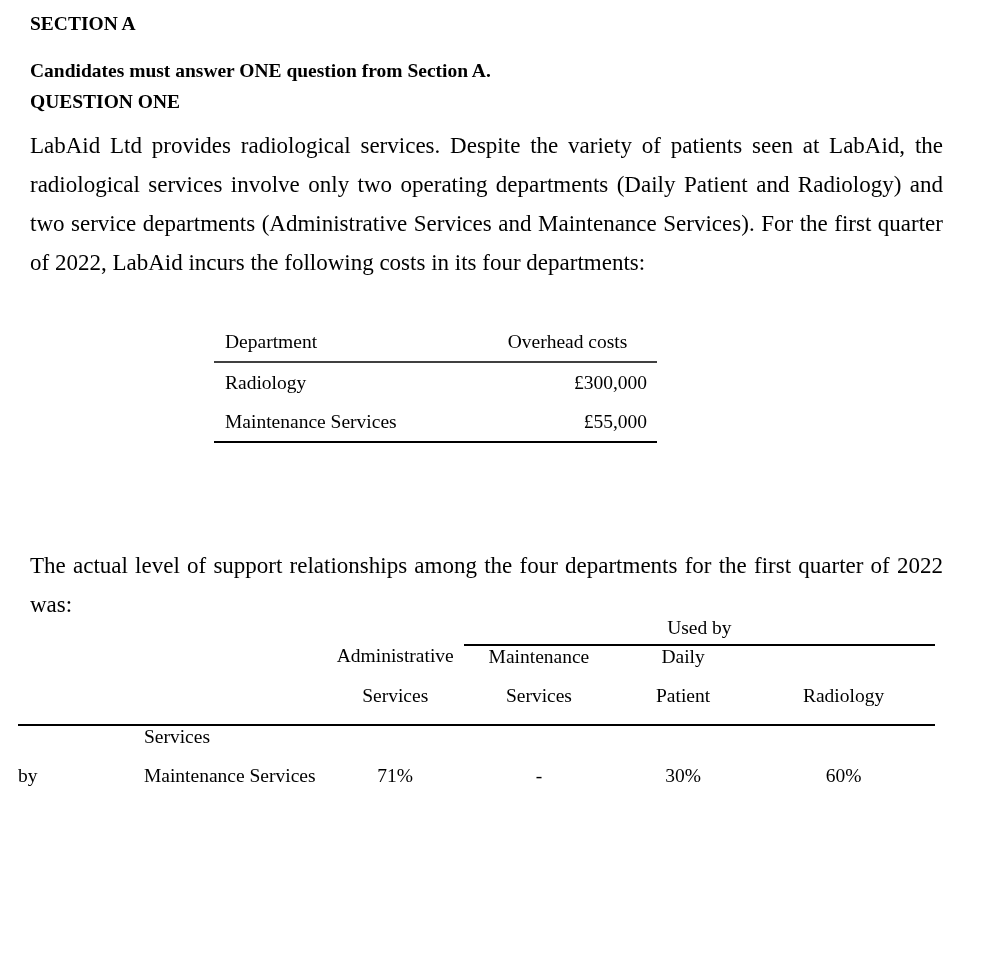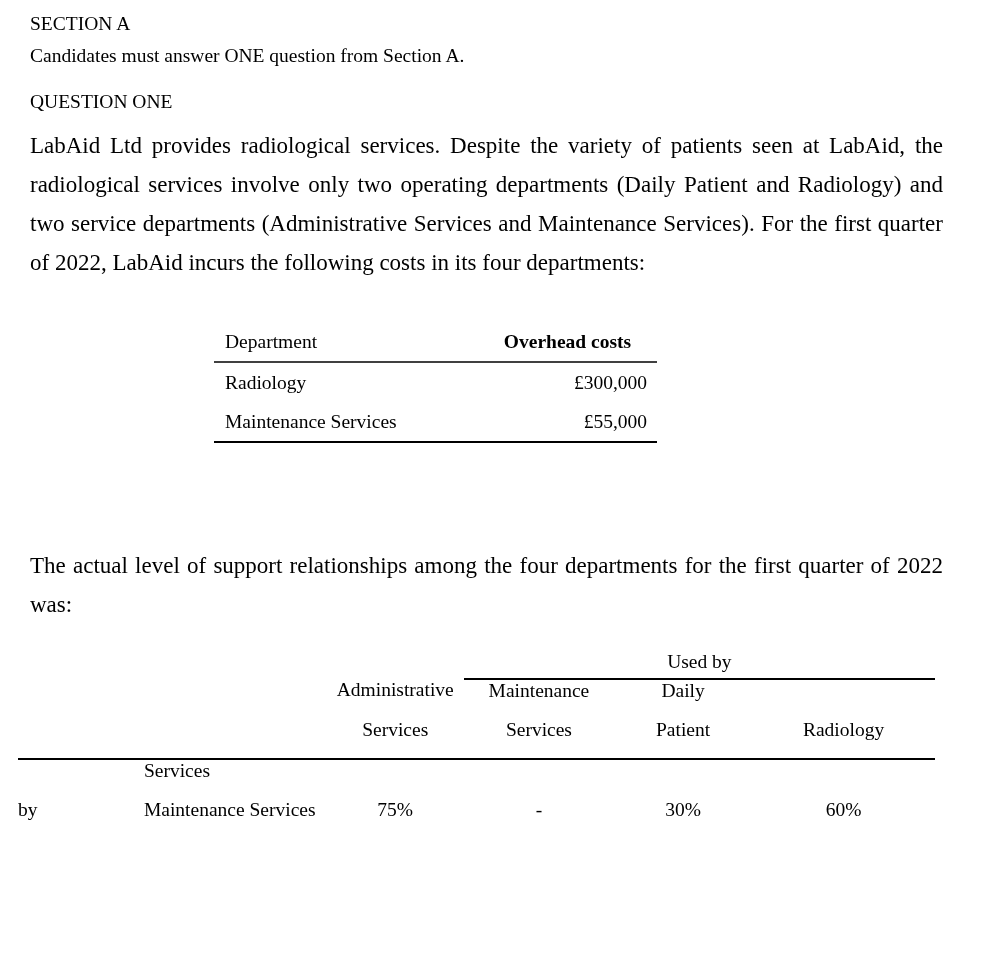--- a/index.html
+++ b/index.html
@@ -16,27 +16,27 @@
   }
   .page {
     position: relative;
     width: 1008px;
     height: 978px;
     padding: 0;
   }
   .heading {
     position: absolute;
     left: 30px;
-    font-weight: normal;
+    font-weight: bold;
     font-size: 19.5px;
     line-height: 1;
     white-space: nowrap;
   }
   #section-a-heading { top: 14px; }
-  #instruction-heading { top: 46px; }
+  #instruction-heading { top: 61px; }
   #question-heading { top: 92px; }
 
   .body-para {
     position: absolute;
     left: 30px;
     width: 913px;
     font-size: 23px;
     line-height: 39px;
     text-align: justify;
     text-justify: inter-word;
@@ -69,34 +69,33 @@
     padding-left: 11px;
     width: 253px;
   }
   #overhead-table .cost-col {
     text-align: right;
     padding-right: 10px;
   }
   #overhead-table thead .cost-col {
     text-align: center;
     padding-right: 0;
-    font-weight: bold;
   }
   #overhead-table thead tr {
     border-bottom: 2px solid #404040;
   }
   #overhead-table tbody tr:last-child {
     border-bottom: 2px solid #000;
   }
 
   
   #support-table {
     position: absolute;
     left: 18px;
-    top: 648px;
+    top: 614px;
     width: 917px;
     border-collapse: collapse;
     font-size: 19.5px;
   }
   #support-table td, #support-table th {
     padding: 0;
     font-weight: normal;
     vertical-align: top;
   }
   .usedby-row td { height: 30px; }
@@ -204,21 +203,21 @@
         <td class="c-dept">Services</td>
         <td class="c-admin"></td>
         <td class="c-maint"></td>
         <td class="c-daily"></td>
         <td class="c-radio"></td>
       </tr>
 
       <tr class="data-row">
         <td class="c-supplied">by</td>
         <td class="c-dept">Maintenance Services</td>
-        <td class="c-admin">75%</td>
+        <td class="c-admin">71%</td>
         <td class="c-maint">-</td>
         <td class="c-daily">30%</td>
         <td class="c-radio">60%</td>
       </tr>
 
     </tbody>
   </table>
 
 
 </div>

